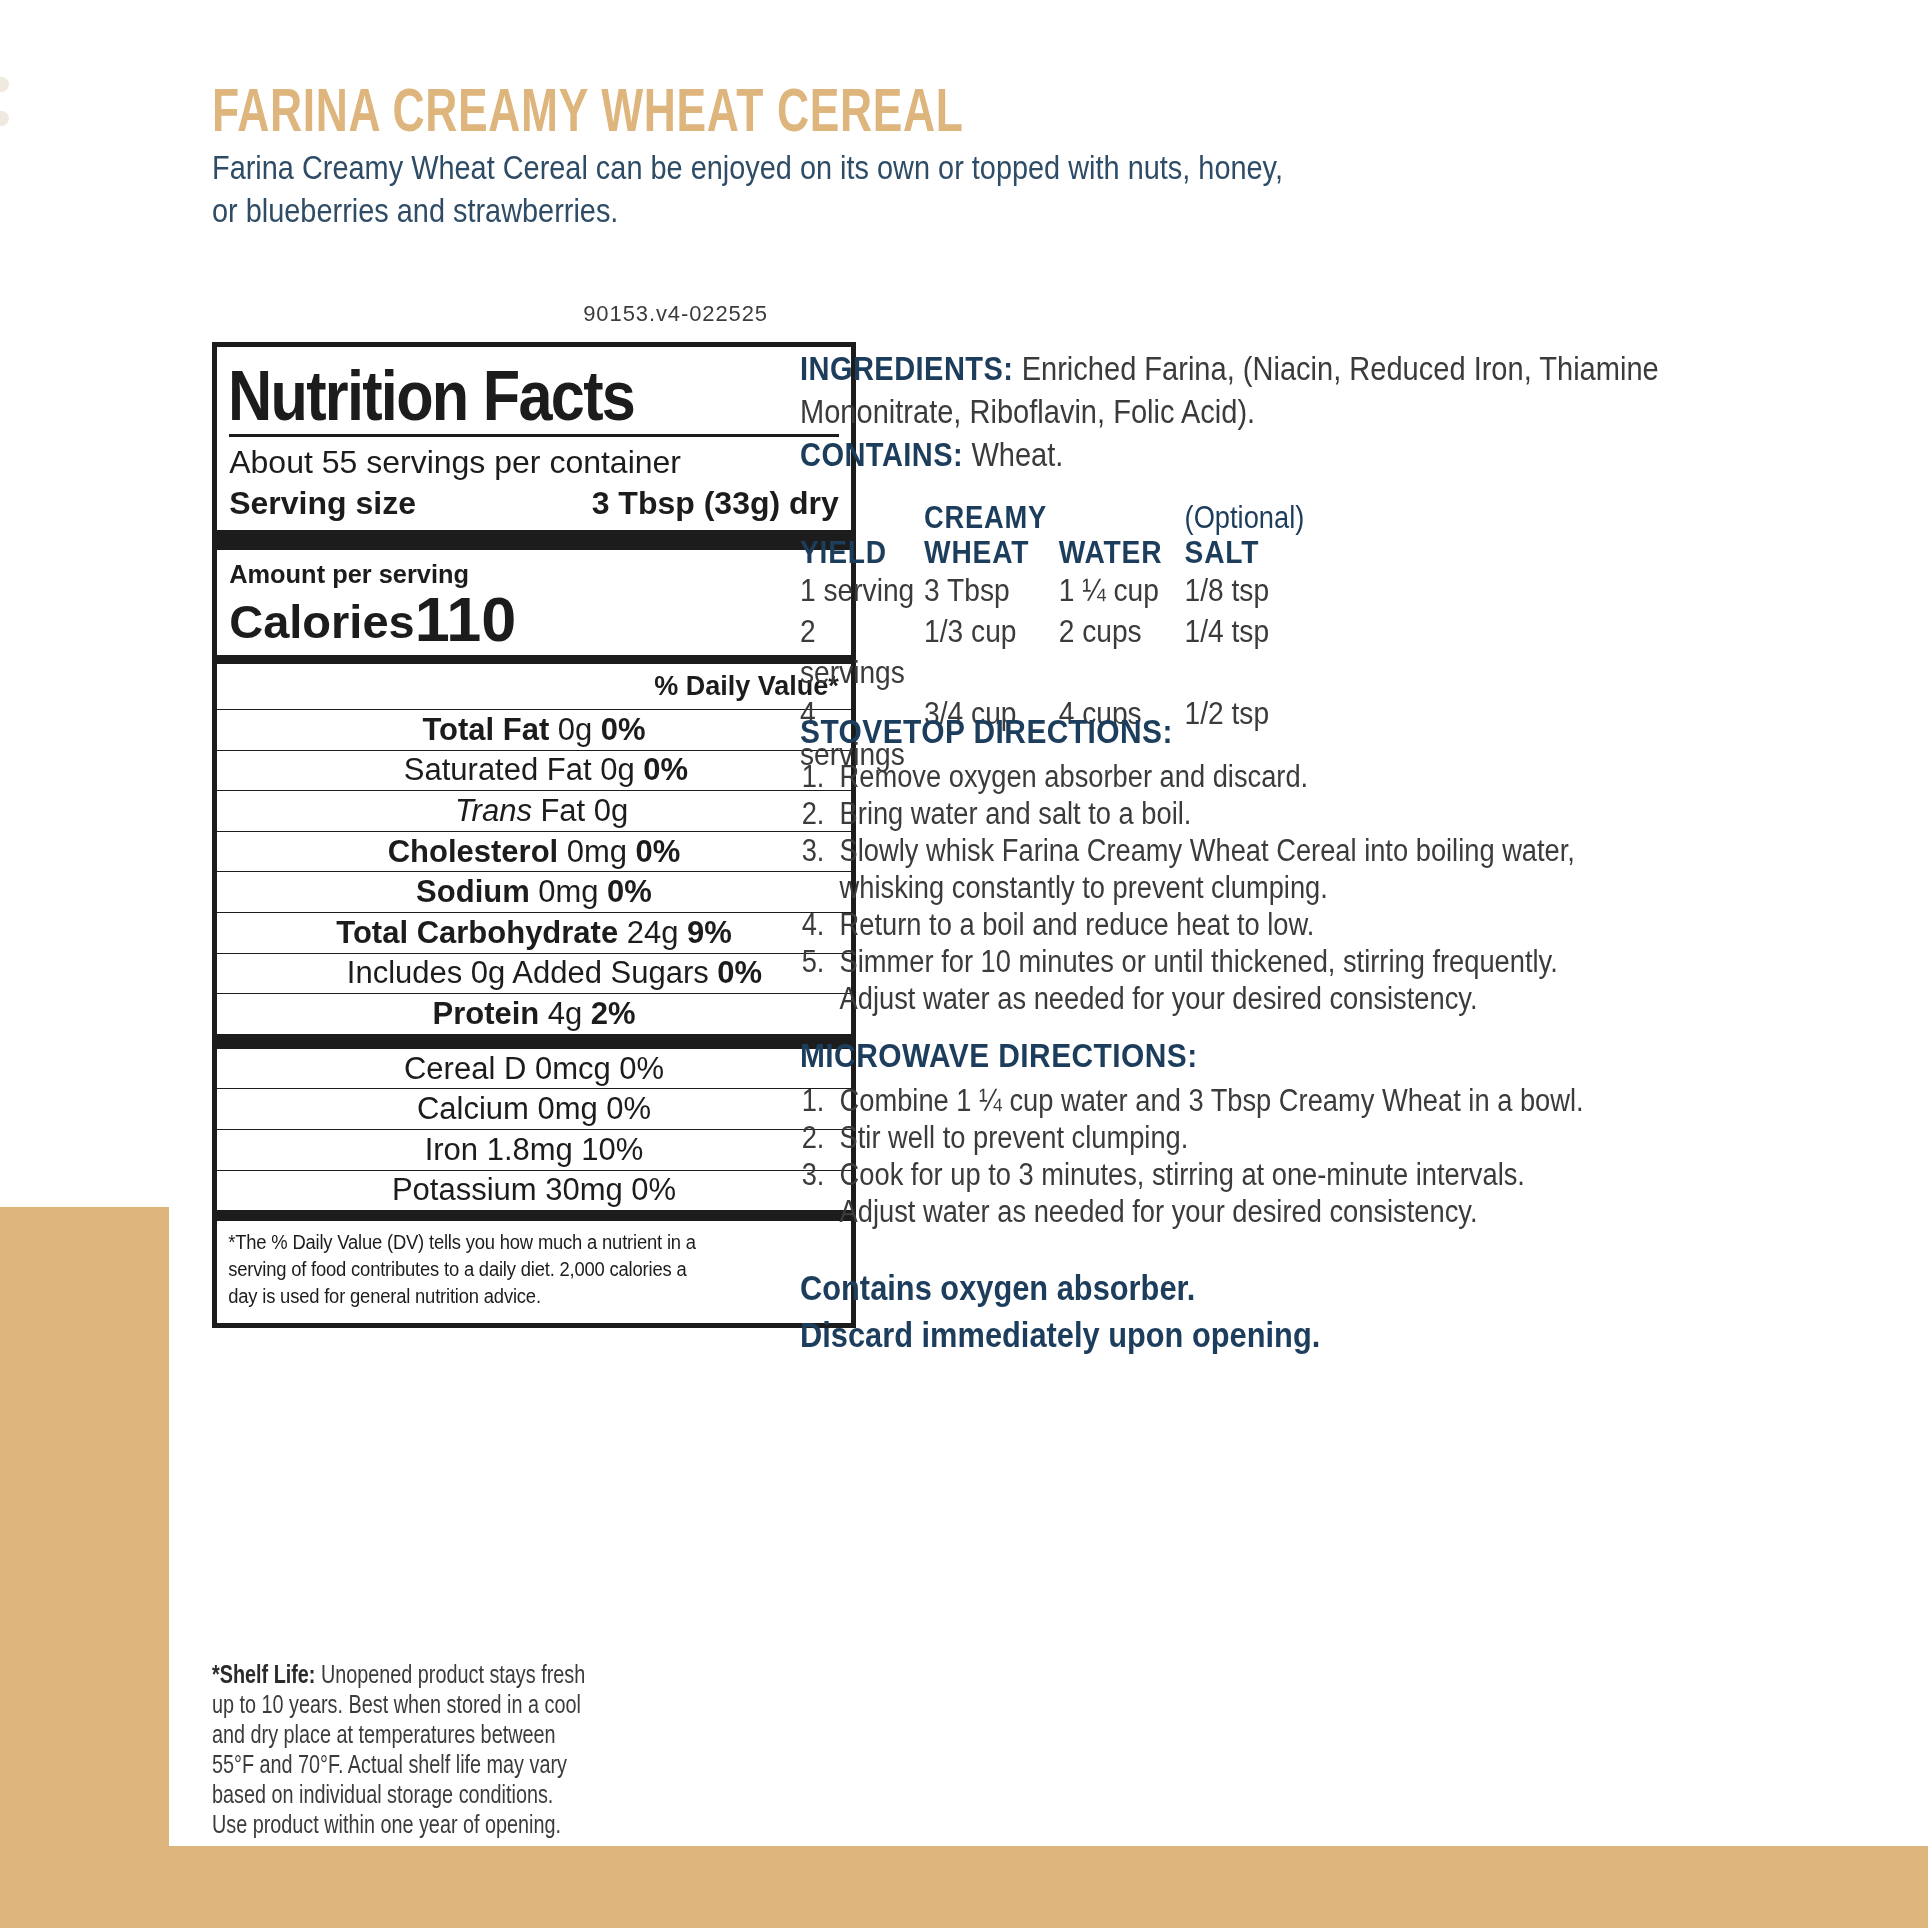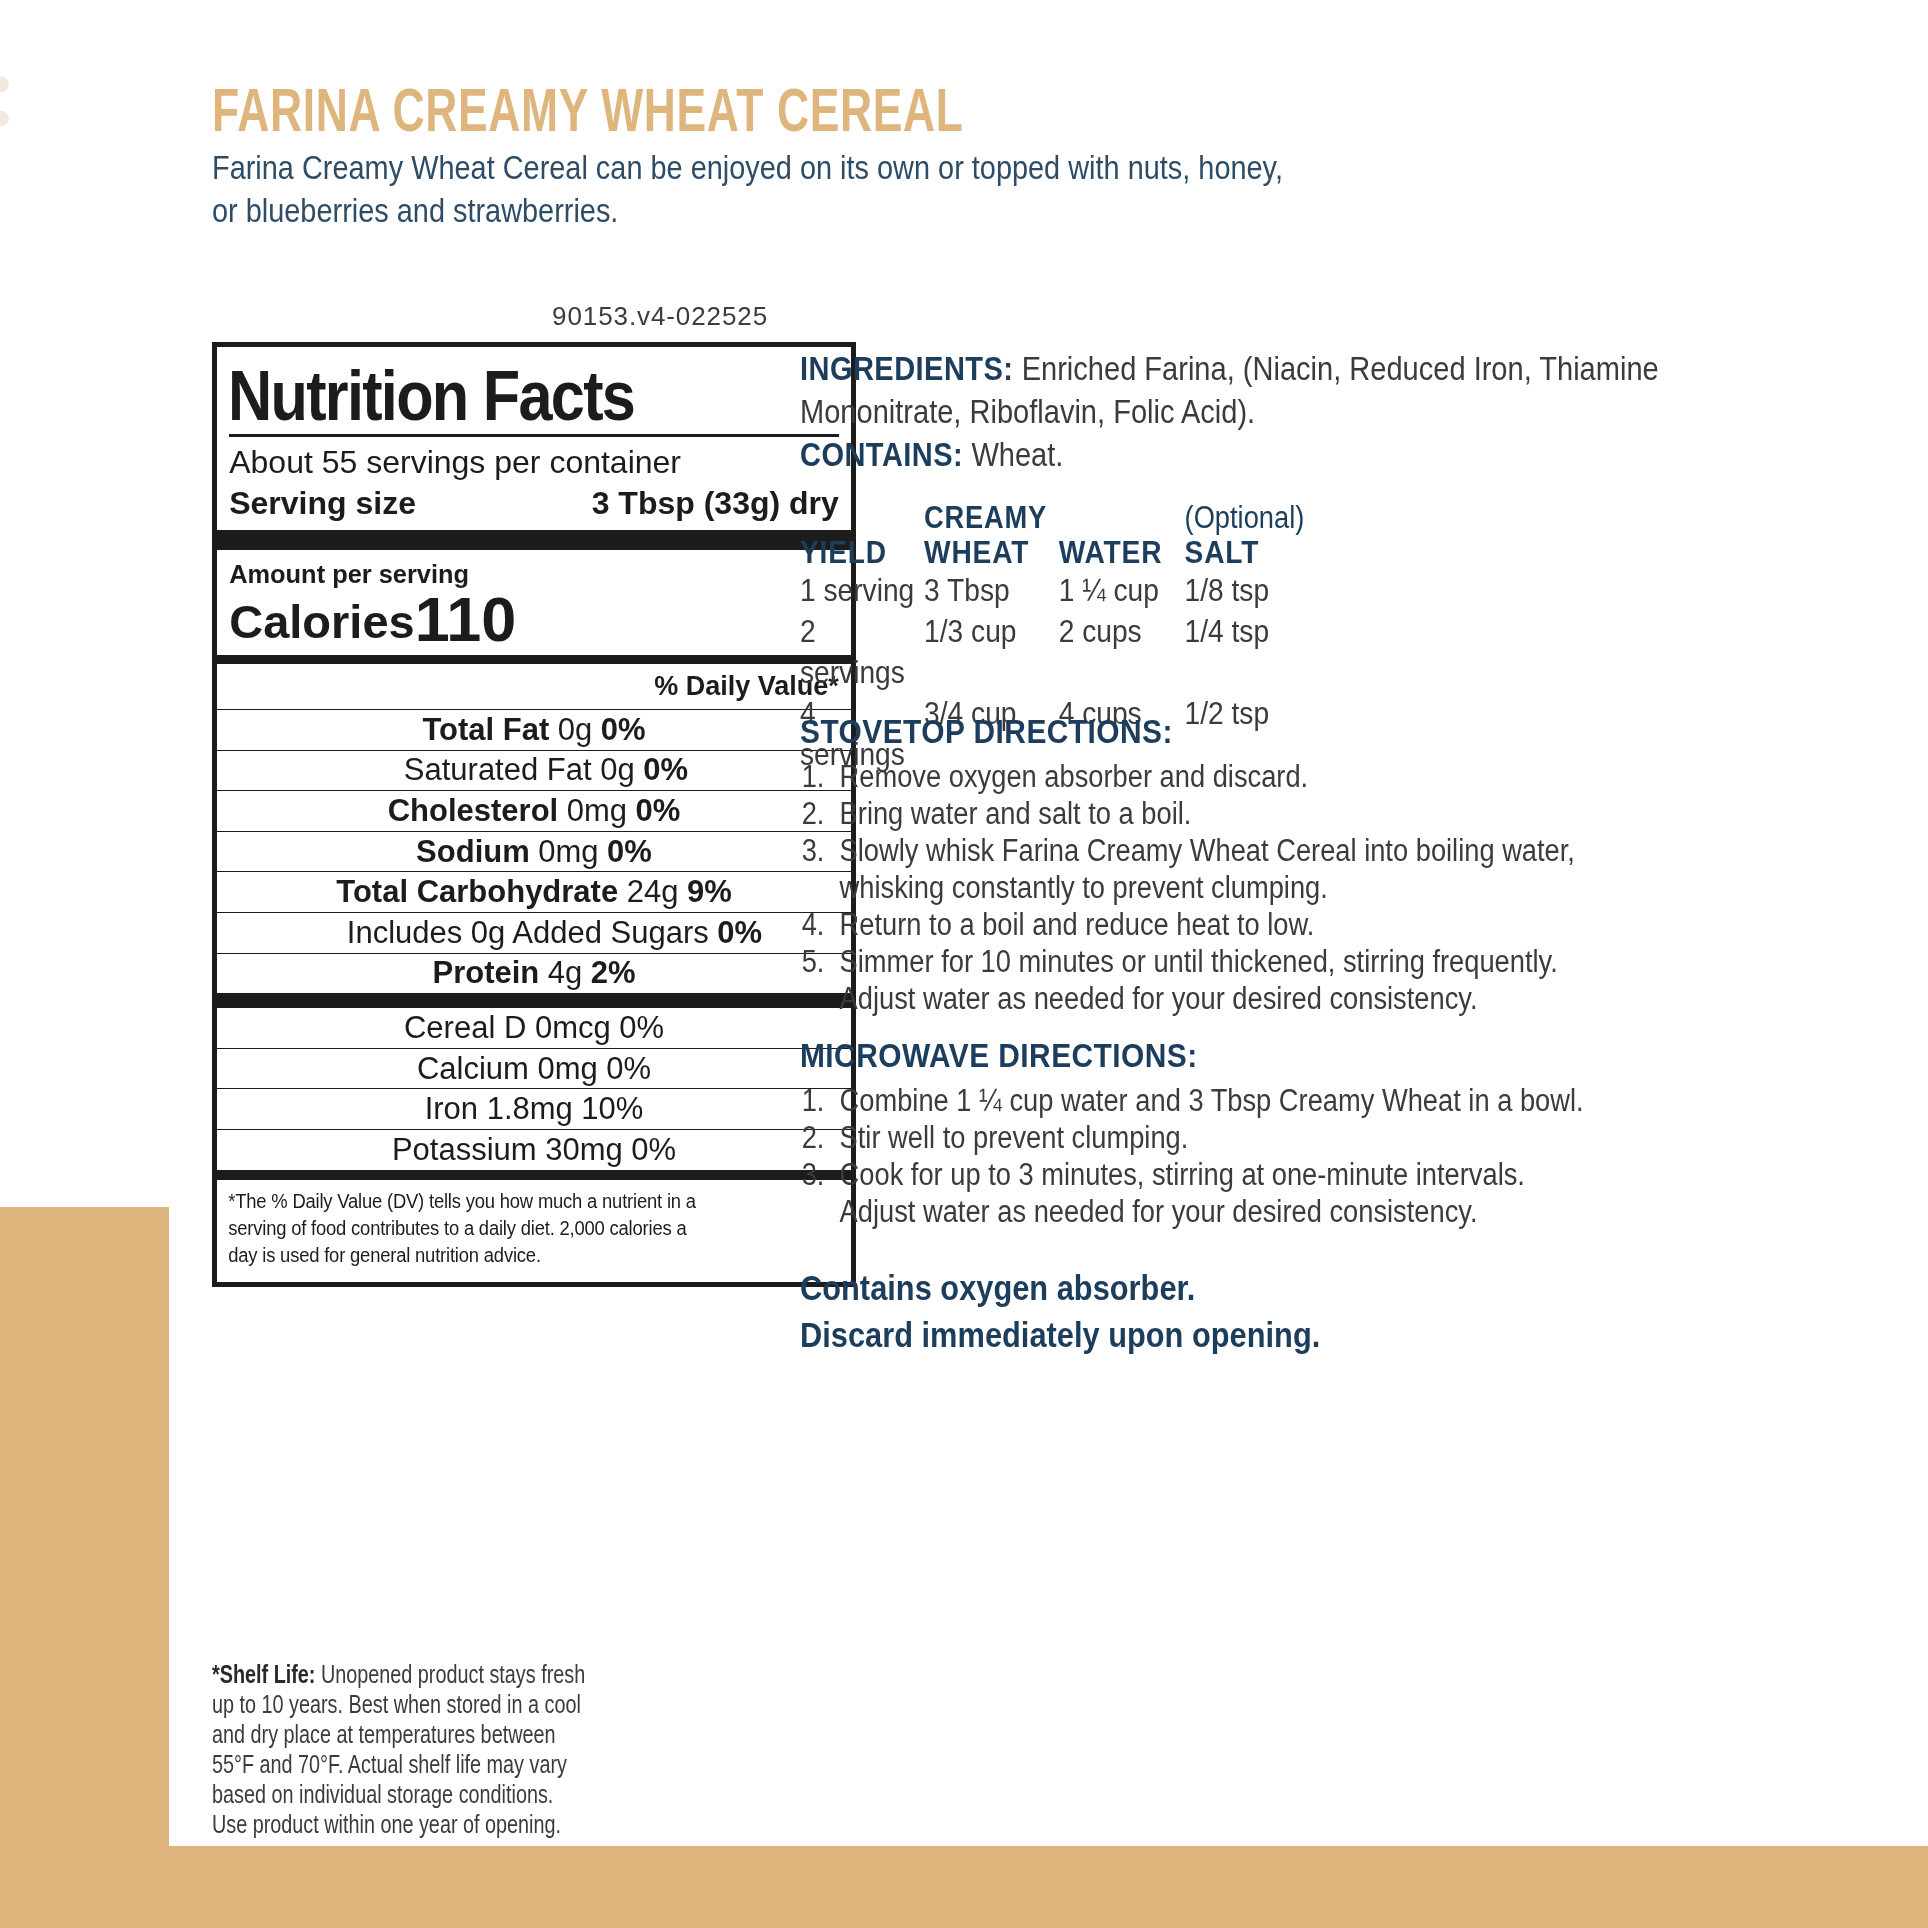--- a/index.html
+++ b/index.html
@@ -35,21 +35,21 @@
   .product-desc{
     position:absolute;left:212px;top:146px;
     font-size:34px;line-height:43px;color:var(--navy-body);
     white-space:pre-line;
     transform:scaleX(0.85);transform-origin:left top;
   }
 
   
   .label-code{
     position:absolute;left:212px;top:301px;width:556px;
-    text-align:right;font-size:26px;letter-spacing:0.9px;color:#3C3C3C;
+    text-align:right;font-size:22px;letter-spacing:0.9px;color:#3C3C3C;
   }
 
   
   .nf{
     position:absolute;left:212px;top:342px;width:644px;
     border:5.6px solid var(--ink);background:#fff;color:var(--ink);
   }
   .nf-title{
     font-size:68px;font-weight:bold;letter-spacing:-1.9px;white-space:nowrap;
     padding:7.5px 12.2px 1.9px;
@@ -151,20 +151,24 @@
   <div class="nf-dvh">% Daily Value*</div>
 
   <div class="nrow">
     <span class="nname"><span class="b">Total Fat</span><span class="i"></span><span class="r">0g</span></span>
     <span class="ndv">0%</span>
   </div>
   <div class="nrow ind1">
     <span class="nname"><span class="b"></span><span class="i"></span><span class="r">Saturated Fat 0g</span></span>
     <span class="ndv">0%</span>
   </div>
+  <div class="nrow ind1">
+    <span class="nname"><span class="b"></span><span class="i">Trans</span><span class="r">Fat 0g</span></span>
+    <span class="ndv"></span>
+  </div>
   <div class="nrow">
     <span class="nname"><span class="b">Cholesterol</span><span class="i"></span><span class="r">0mg</span></span>
     <span class="ndv">0%</span>
   </div>
   <div class="nrow">
     <span class="nname"><span class="b">Sodium</span><span class="i"></span><span class="r">0mg</span></span>
     <span class="ndv">0%</span>
   </div>
   <div class="nrow">
     <span class="nname"><span class="b">Total Carbohydrate</span><span class="i"></span><span class="r">24g</span></span>

